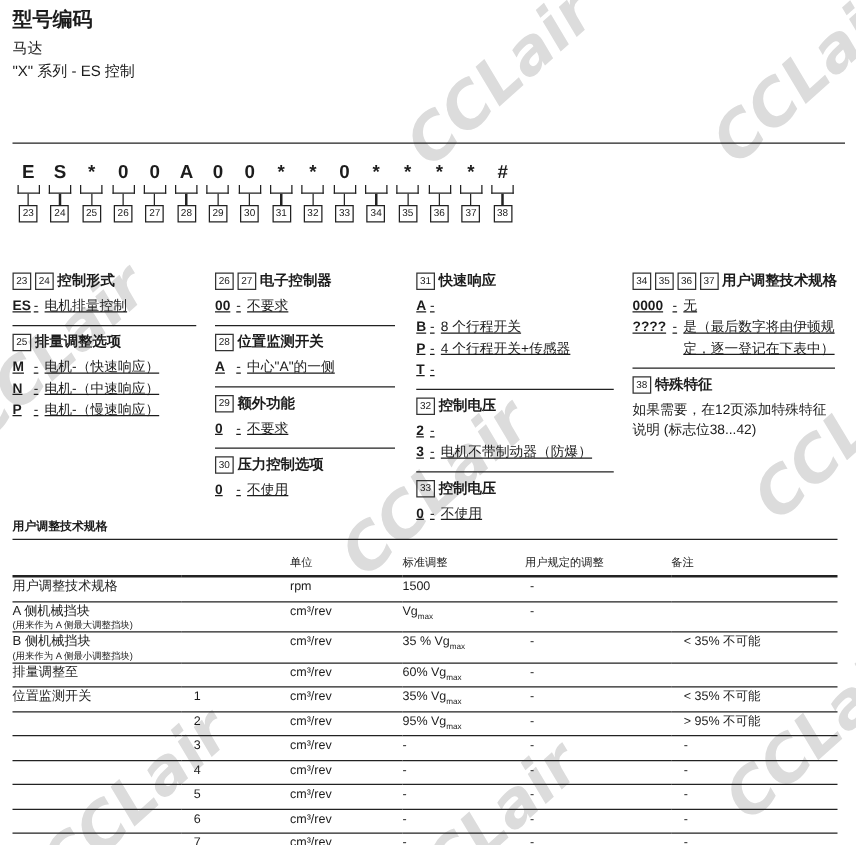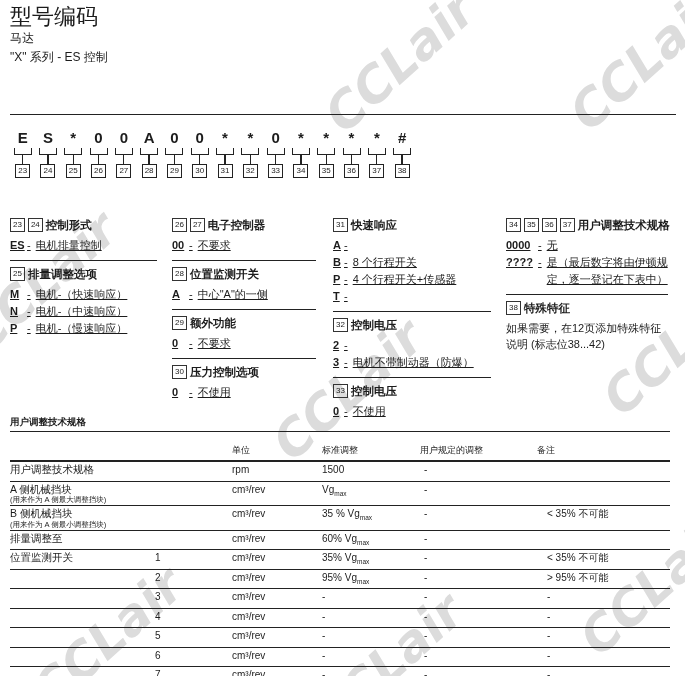--- a/index.html
+++ b/index.html
@@ -14,21 +14,21 @@
     position:absolute;z-index:0;white-space:nowrap;
     font-family:"DejaVu Sans",sans-serif;
     font-weight:bold;font-style:italic;
     font-size:50px;color:#dcdcdc;
     transform:translate(-50%,-50%) rotate(-42deg);
     pointer-events:none;
   }
   .content{position:relative;z-index:1;}
   
   .hdr{position:absolute;left:10px;top:6px;}
-  .hdr .title{font-size:22px;font-weight:normal;line-height:22px;}
+  .hdr .title{font-size:16px;font-weight:bold;line-height:22px;}
   .hdr .sub1{font-size:12px;line-height:16px;margin-top:2px;}
   .hdr .sub2{font-size:12px;line-height:16px;margin-top:3px;}
   .top-rule{position:absolute;left:10px;width:666px;top:114px;border-top:1.3px solid #222;}
   
   .code{position:absolute;left:10px;top:127px;display:flex;}
   .slot{width:25.3px;display:flex;flex-direction:column;align-items:center;}
   .slot .ch{font-size:15px;font-weight:bold;height:21px;line-height:21px;}
   .slot .bracket{width:16px;height:6px;border-left:1.3px solid #222;border-right:1.3px solid #222;border-bottom:1.3px solid #222;}
   .slot .stem{width:1.3px;height:9px;background:#222;}
   .slot .pos{border:1px solid #222;font-size:8px;line-height:10px;padding:1px 2px;min-width:9px;text-align:center;}

